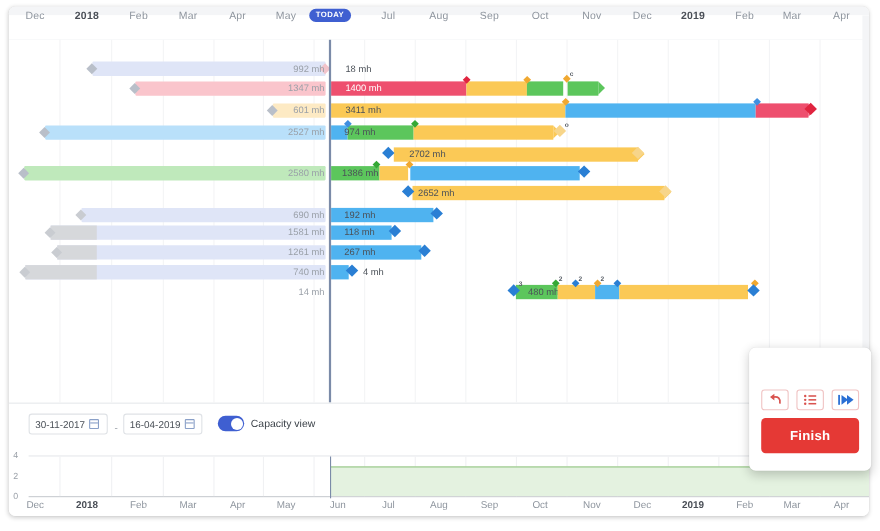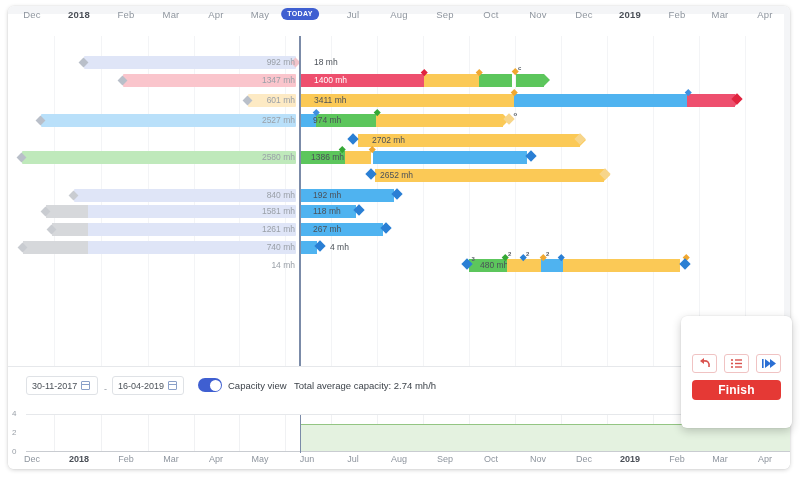--- a/index.html
+++ b/index.html
@@ -85,21 +85,21 @@
   
   .dlg{position:absolute;left:681px;top:316px;width:111px;height:112px;
     background:#fff;border-radius:6px;
     box-shadow:0 3px 10px rgba(0,0,0,.20),0 0 0 .5px rgba(0,0,0,.05);z-index:40;}
   .dlg-date{position:absolute;left:11px;top:10px;width:89px;height:21px;
     border:1px solid #f0c3c3;border-radius:3px;background:#fff;
     display:flex;align-items:center;justify-content:center;
     font-size:11px;color:#41464d;box-sizing:border-box;}
   .ibtn{position:absolute;top:38px;width:25px;height:19px;border-radius:3px;
     border:1px solid #f0c3c3;background:#fff;box-sizing:border-box;}
-  .finish{position:absolute;left:11px;top:64px;width:89px;height:20px;
+  .finish{position:absolute;left:11px;top:64px;width:89px;height:32px;
     background:#e53935;border-radius:4px;color:#fff;font-size:12px;font-weight:600;
     display:flex;align-items:center;justify-content:center;letter-spacing:.2px;}
 
   
   .vgutter{position:absolute;right:0;top:8px;width:6px;height:352px;background:#f4f5f7;}
 </style>
 </head>
 <body>
 
 <div id="app">
@@ -205,21 +205,21 @@
           <div class="dia sm" style="left: 332px; top: 111px; background: rgb(53, 168, 53);"></div>
           <div class="dia sm" style="left: 362px; top: 111px; background: rgb(240, 168, 48);"></div>
           <div class="dia lg" style="left: 519px; top: 116px; background: rgb(42, 127, 212);"></div>
           <div class="seg" style="left: 367px; top: 133px; width: 229px; background: rgb(251, 201, 86);"></div>
           <div class="chev-r" style="left: 596px; top: 133px; border-left: 6px solid rgb(251, 201, 86);"></div>
           <div class="segtxt" style="left: 372px; top: 134px; color: rgb(75, 81, 88);">2652 mh</div>
           <div class="dia lg" style="left: 359px; top: 134px; background: rgb(42, 127, 212);"></div>
           <div class="dia lg" style="left: 593px; top: 134px; background: rgb(247, 213, 138);"></div>
           <div class="base" style="left: 66px; top: 153px; width: 222px; background: rgb(223, 229, 247);"></div>
           <div class="dia" style="left: 62px; top: 156px; background: rgb(201, 204, 209);"></div>
-          <div class="rlabel" style="left: 0px; top: 154px; width: 287px;">840 mh</div>
+          <div class="rlabel" style="left: 0px; top: 154px; width: 287px;">690 mh</div>
           <div class="seg" style="left: 293px; top: 153px; width: 93px; background: rgb(79, 179, 240);"></div>
           <div class="segtxt" style="left: 305px; top: 154px; color: rgb(75, 81, 88);">192 mh</div>
           <div class="dia lg" style="left: 385px; top: 154px; background: rgb(42, 127, 212);"></div>
           <div class="base" style="left: 38px; top: 169px; width: 250px; background: rgb(223, 229, 247);"></div>
           <div style="position: absolute; left: 38px; top: 169px; width: 42px; height: 13px; background: rgb(214, 216, 219);"></div>
           <div class="dia" style="left: 34px; top: 172px; background: rgb(201, 204, 209);"></div>
           <div class="rlabel" style="left: 0px; top: 170px; width: 287px;">1581 mh</div>
           <div class="seg" style="left: 293px; top: 169px; width: 55px; background: rgb(79, 179, 240);"></div>
           <div class="segtxt" style="left: 305px; top: 170px; color: rgb(75, 81, 88);">118 mh</div>
           <div class="dia lg" style="left: 347px; top: 170px; background: rgb(42, 127, 212);"></div>
@@ -267,21 +267,20 @@
       </div>
       <div class="dash" style="left:96px;">-</div>
       <div class="dfield" style="left:104px;width:72px;">
         <span class="t">16-04-2019</span>
         <span class="cal"></span>
       </div>
       <div class="toggle" style="left:190px;">
           <i></i>
         </div>
       <div class="tlabel" style="left:220px;">Capacity view</div>
-      <div class="cap-txt" style="left:286px;">Total average capacity: 2.74 mh/h</div>
     </div>
 
     <div class="cap">
       <div class="cap-plot">
         <div id="cap-grid">
             <div class="cap-grid" style="left: 28px;"></div>
             <div class="cap-grid" style="left: 75px;"></div>
             <div class="cap-grid" style="left: 122px;"></div>
             <div class="cap-grid" style="left: 168px;"></div>
             <div class="cap-grid" style="left: 213px;"></div>

